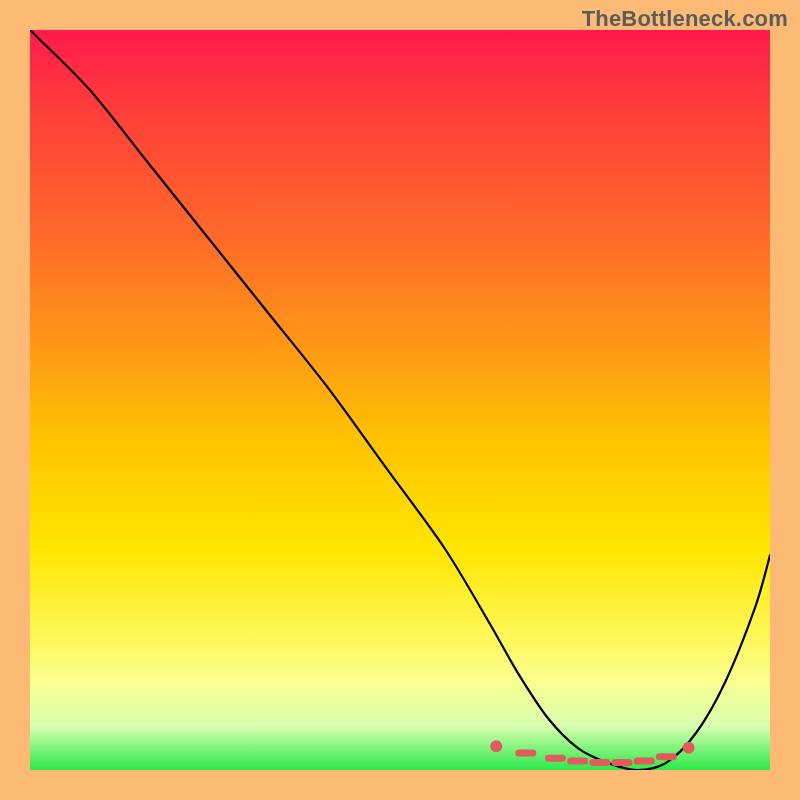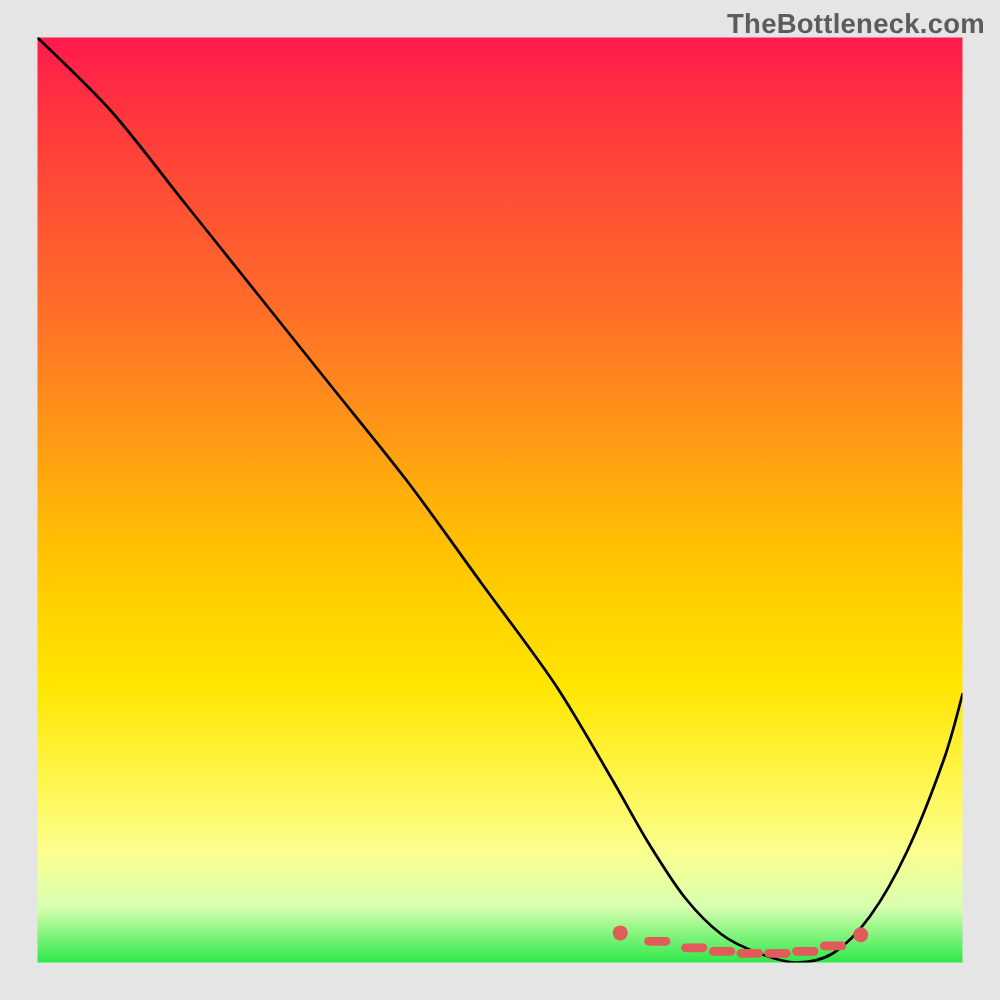--- a/index.html
+++ b/index.html
@@ -8,21 +8,21 @@
     width: 800px;
     height: 800px;
     background: #000;
     font-family: Arial, Helvetica, sans-serif;
     overflow: hidden;
   }
   #container {
     position: relative;
     width: 800px;
     height: 800px;
-    background: #e5e5e5;
+    background: #fdba74;
   }
   #watermark {
     position: absolute;
     top: 6px;
     right: 12px;
     color: #5c5c5c;
     font-size: 22px;
     font-weight: 600;
     letter-spacing: 0.2px;
     z-index: 10;

